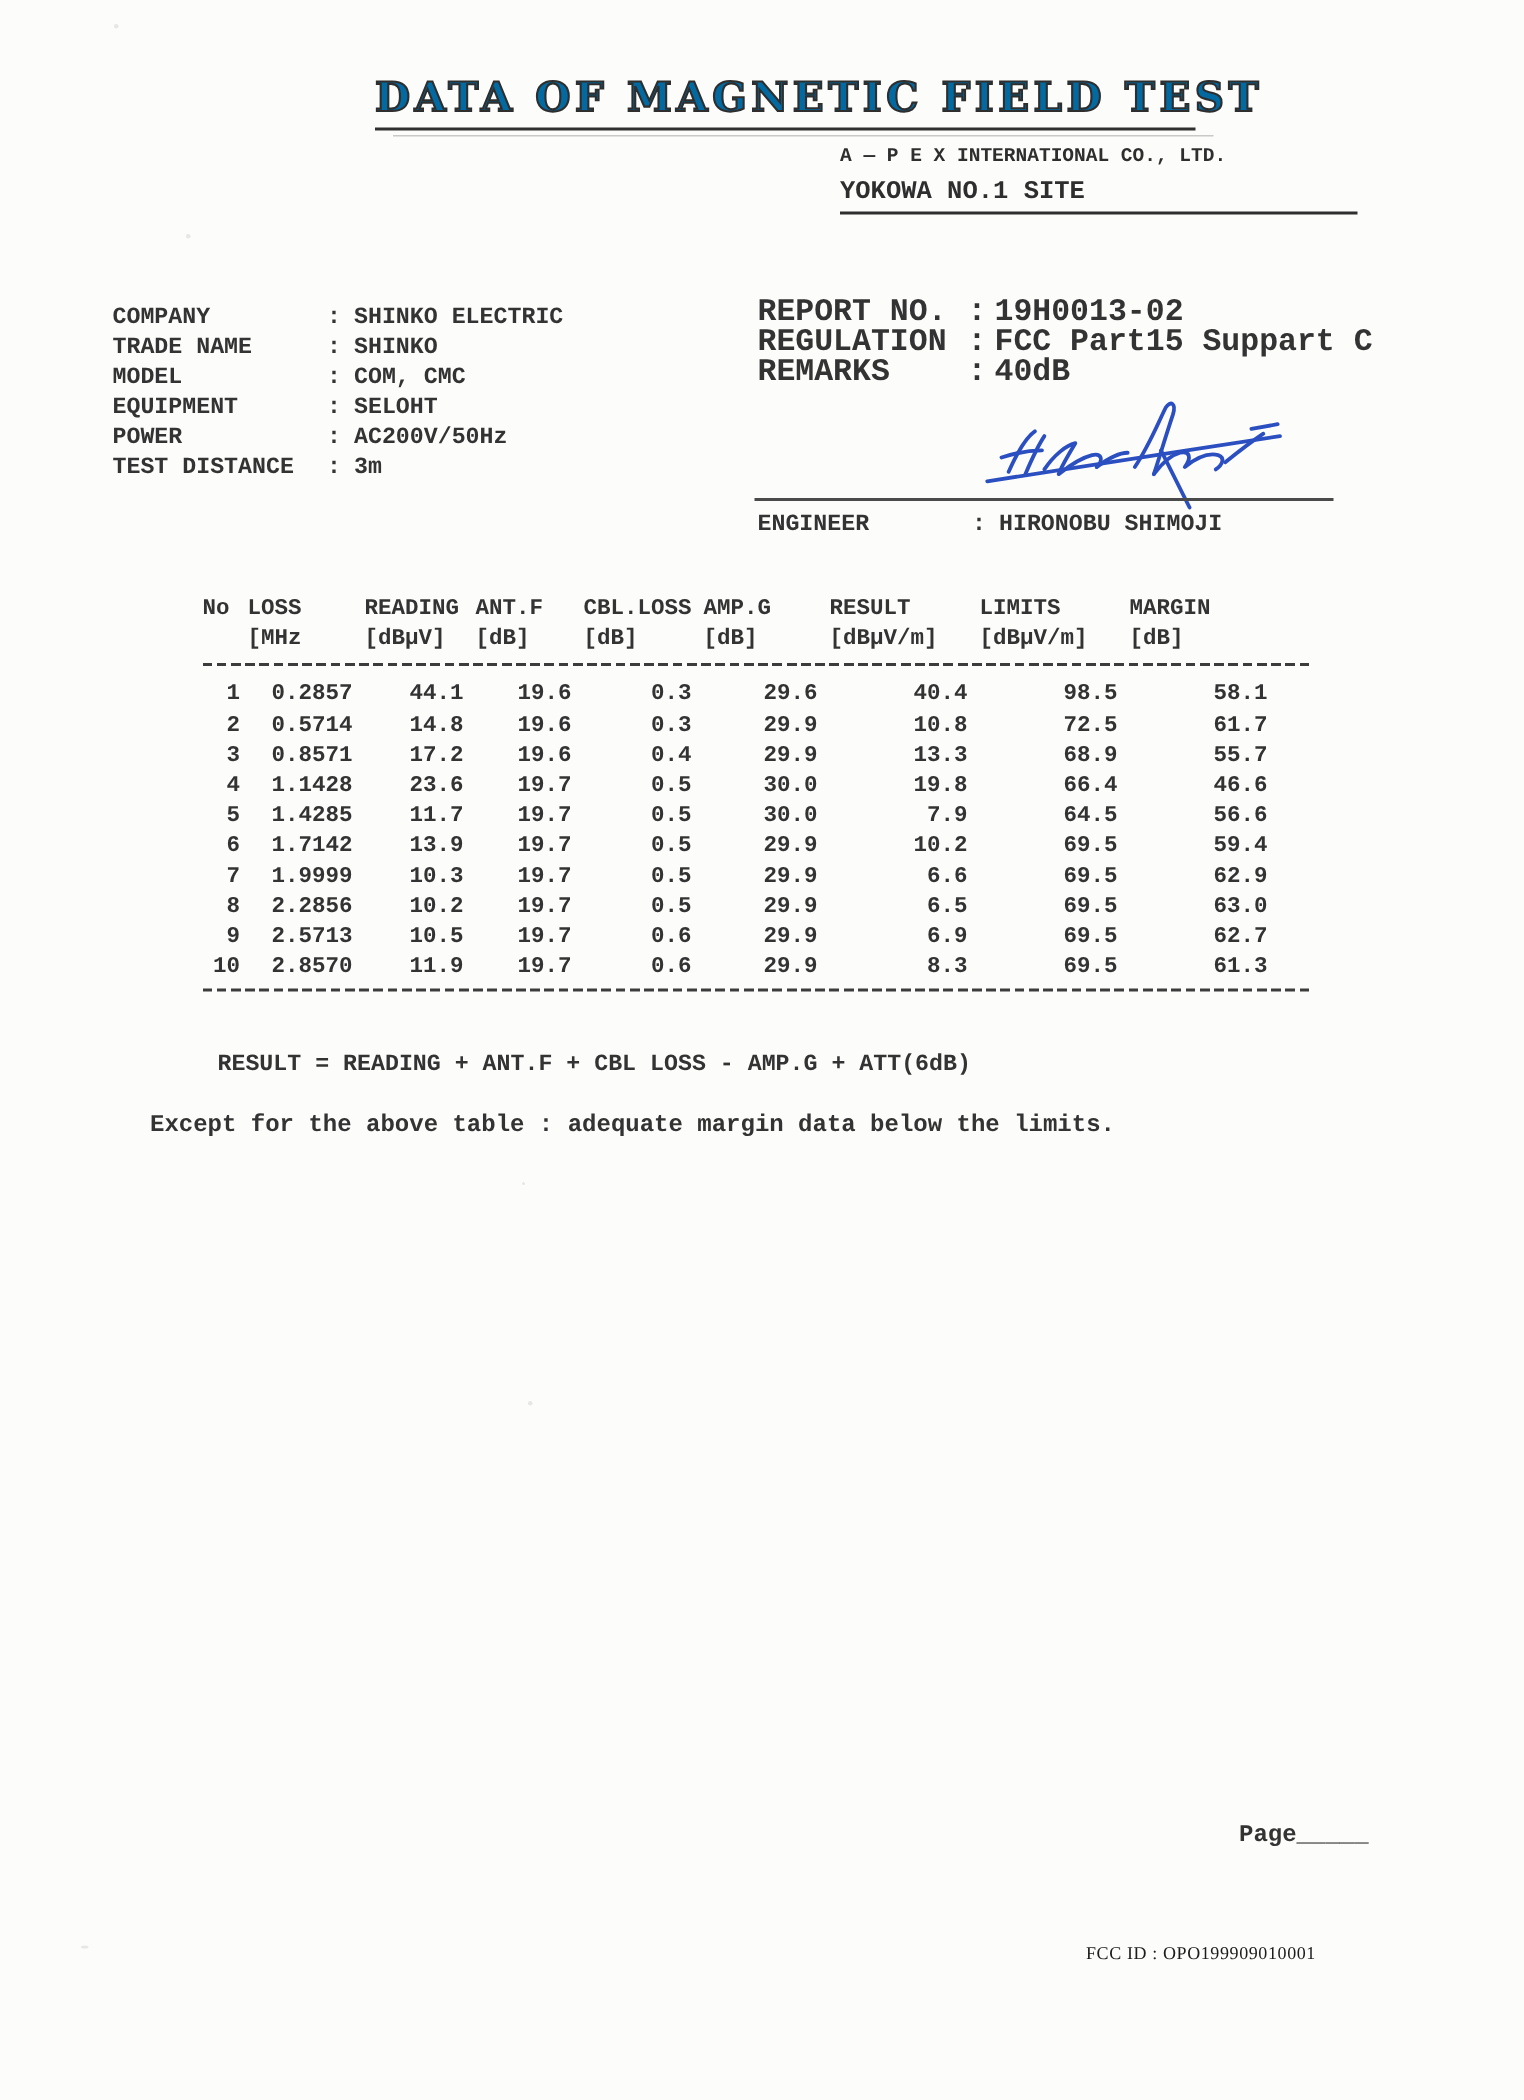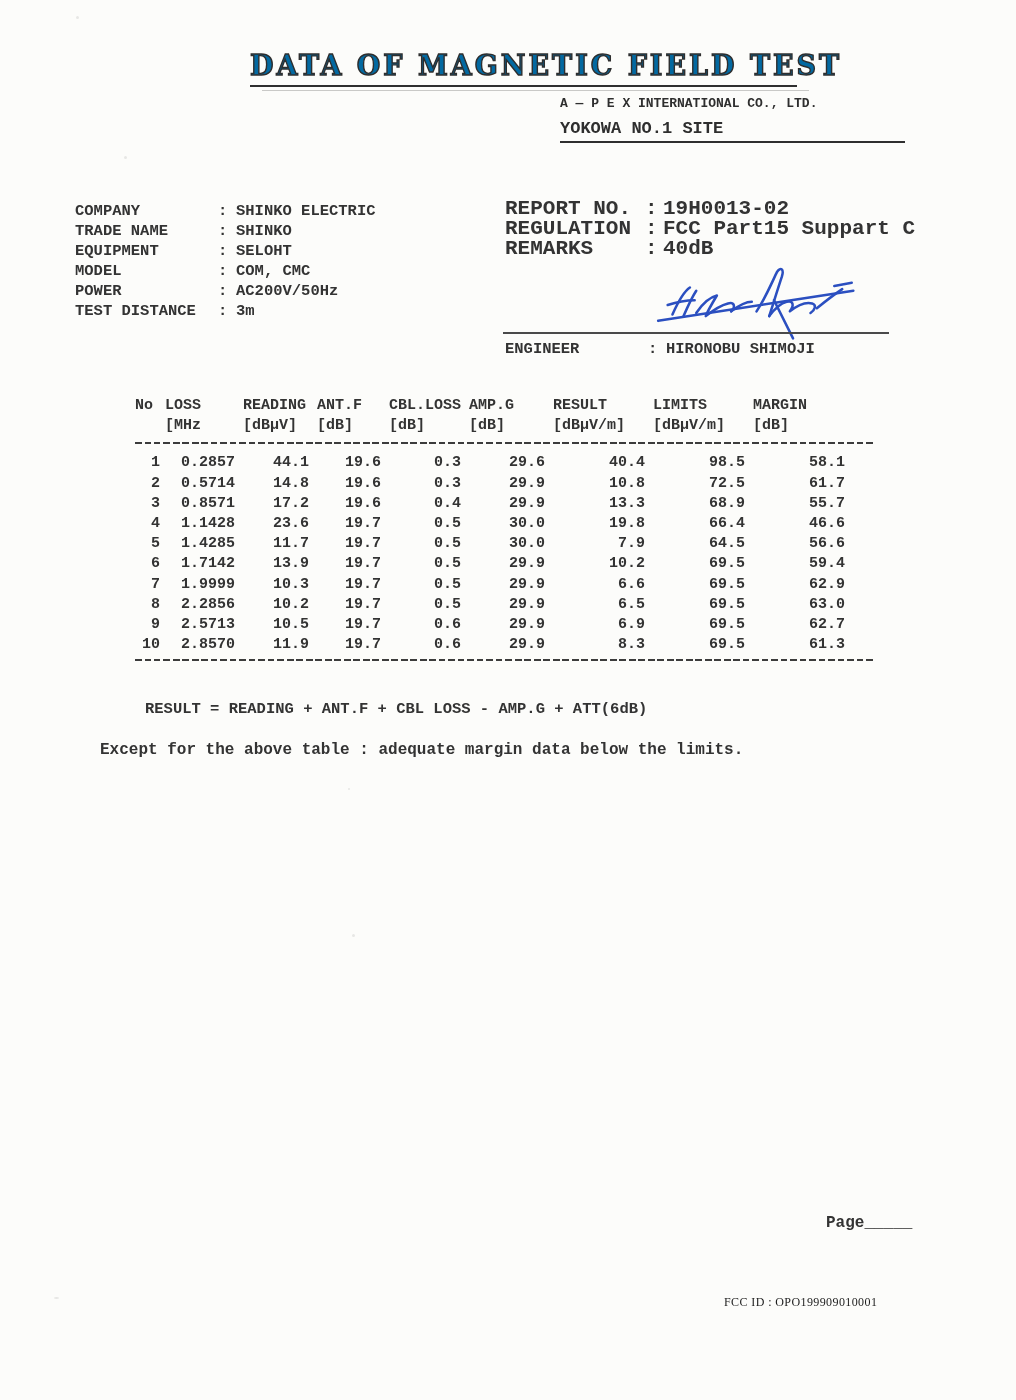--- a/index.html
+++ b/index.html
@@ -65,22 +65,22 @@
   <div class="title">DATA OF MAGNETIC FIELD TEST</div>
   <div class="title-underline"></div>
   <div class="title-underline-echo"></div>
 
   <div class="org-name">A — P E X INTERNATIONAL CO., LTD.</div>
   <div class="org-site">YOKOWA NO.1 SITE</div>
 
   <div class="info-left" id="info-left">
       <div class="info-row"><span class="ilabel">COMPANY</span><span class="icolon">:</span><span class="ivalue">SHINKO ELECTRIC</span></div>
       <div class="info-row"><span class="ilabel">TRADE NAME</span><span class="icolon">:</span><span class="ivalue">SHINKO</span></div>
+      <div class="info-row"><span class="ilabel">MODEL</span><span class="icolon">:</span><span class="ivalue">COM, CMC</span></div>
       <div class="info-row"><span class="ilabel">EQUIPMENT</span><span class="icolon">:</span><span class="ivalue">SELOHT</span></div>
-      <div class="info-row"><span class="ilabel">MODEL</span><span class="icolon">:</span><span class="ivalue">COM, CMC</span></div>
       <div class="info-row"><span class="ilabel">POWER</span><span class="icolon">:</span><span class="ivalue">AC200V/50Hz</span></div>
       <div class="info-row"><span class="ilabel">TEST DISTANCE</span><span class="icolon">:</span><span class="ivalue">3m</span></div>
     </div>
   <div class="info-right" id="info-right">
       <div class="info-row"><span class="ilabel">REPORT NO.</span><span class="icolon">:</span><span class="ivalue">19H0013-02</span></div>
       <div class="info-row"><span class="ilabel">REGULATION</span><span class="icolon">:</span><span class="ivalue">FCC Part15 Suppart C</span></div>
       <div class="info-row"><span class="ilabel">REMARKS</span><span class="icolon">:</span><span class="ivalue">40dB</span></div>
     </div>
 
   <svg class="sig-svg" viewBox="0 0 300 92">

